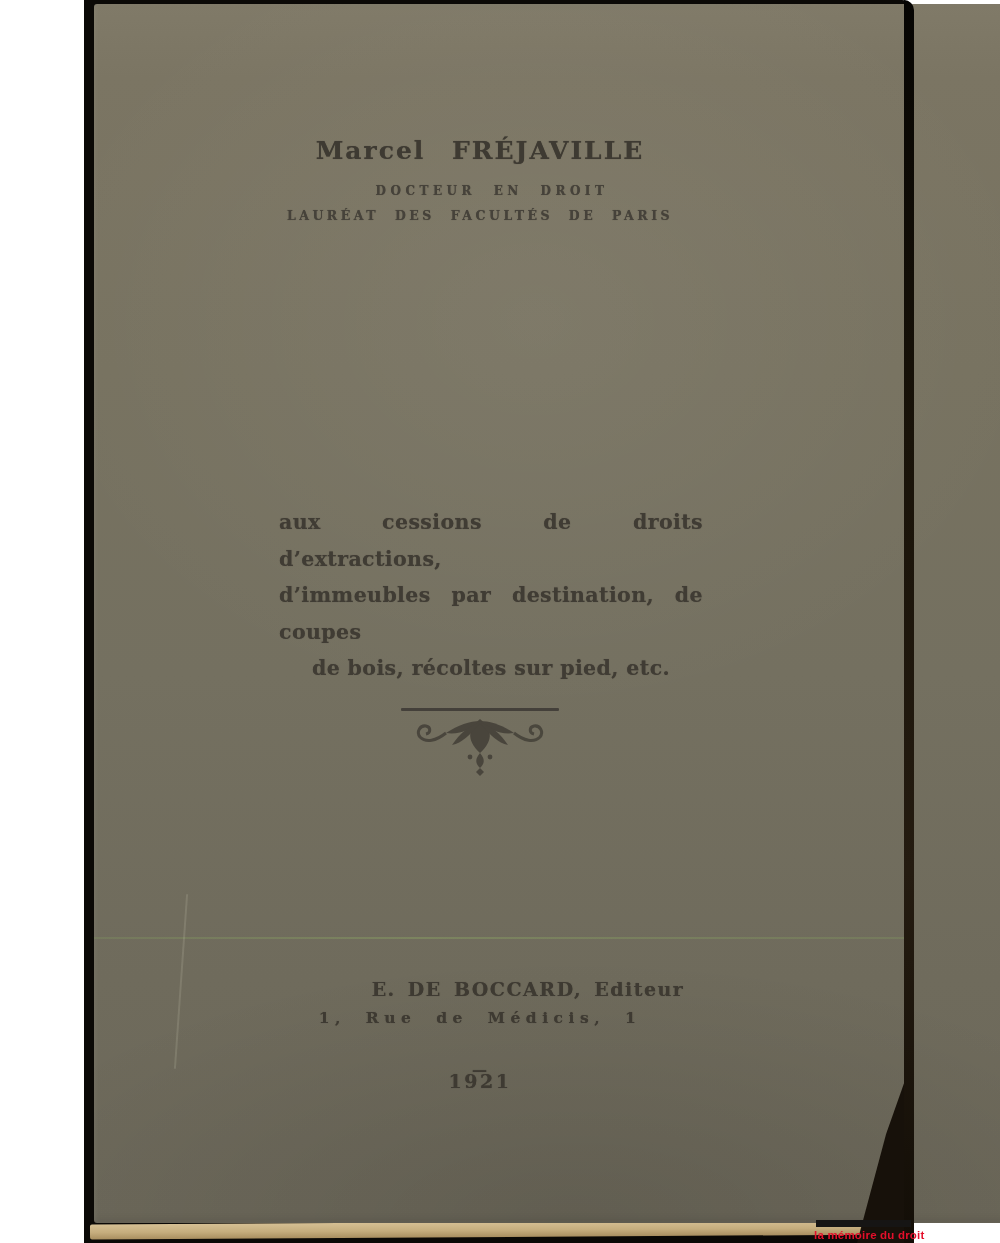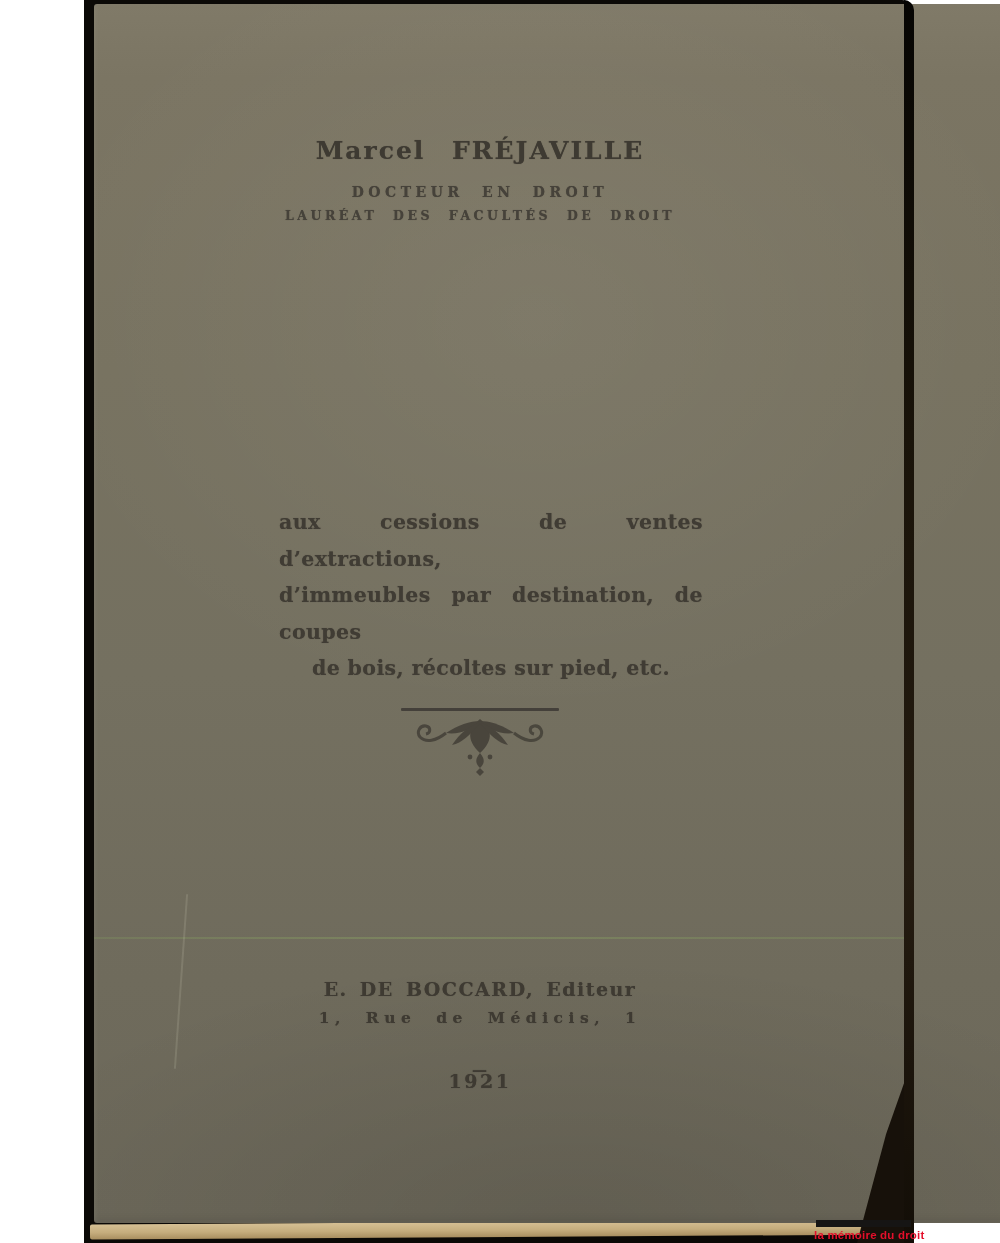--- a/index.html
+++ b/index.html
@@ -55,21 +55,21 @@
   }
 
   
   .ink{color:#3e3a32;text-shadow:0 0 0.7px rgba(62,58,50,0.75);}
   .centered{position:absolute;left:0;width:772px;text-align:center;}
 
   .author-name{
     top:132px;font-size:25px;font-weight:bold;letter-spacing:2px;word-spacing:16px;
   }
   .credential-1{
-    top:180px;font-size:14px;font-weight:bold;letter-spacing:4.5px;word-spacing:9px;color:#46423a;
+    top:180px;font-size:12px;font-weight:bold;letter-spacing:4.5px;word-spacing:9px;color:#46423a;padding-left:12px;
   }
   .credential-2{
     top:204px;font-size:12.5px;font-weight:bold;letter-spacing:3.5px;word-spacing:8px;color:#46423a;
   }
 
   .main-title{top:396px;height:68px;}
   .main-title .title-inner{
     display:inline-block;white-space:nowrap;
     font-family:"Liberation Sans", sans-serif;font-weight:bold;font-size:52px;
     transform:scale(0.67,1.04);transform-origin:50% 50%;
@@ -85,21 +85,21 @@
   }
   .para-line{text-align:justify;text-align-last:justify;}
   .para-line.last{text-align:right;text-align-last:center;}
 
   .ornament{top:704px;}
   .ornament .rule{
     width:158px;height:3px;margin:0 auto;background:#44403a;border-radius:1px;
   }
   .ornament svg{display:block;margin:2px auto 0;}
 
-  .pub-name{top:974px;font-size:19px;font-weight:bold;letter-spacing:1.5px;word-spacing:4px;}
+  .pub-name{top:974px;font-size:19px;font-weight:bold;letter-spacing:1.5px;word-spacing:4px;margin-left:48px;}
   .pub-address{top:1004px;font-size:15.5px;font-weight:bold;letter-spacing:5.5px;word-spacing:9px;}
   .pub-city{top:1031px;font-size:20px;font-weight:bold;letter-spacing:2px;}
   .pub-city sup{font-size:11px;vertical-align:8px;}
   .pub-dash{top:1057px;font-size:15px;font-weight:bold;letter-spacing:1px;}
   .pub-year{top:1066px;font-size:19px;font-weight:bold;letter-spacing:2.5px;}
 
   
   .mdd-logo{
     position:absolute;left:813px;top:1168px;width:102px;height:75px;
     font-family:"Liberation Sans", sans-serif;
@@ -127,25 +127,25 @@
 
   <div class="book">
     <div class="page-edge"></div>
 
     <div class="cover">
       <div class="crease"></div>
       <div class="scratch"></div>
 
       <div class="centered ink author-name">Marcel FRÉJAVILLE</div>
       <div class="centered ink credential-1">DOCTEUR EN DROIT</div>
-      <div class="centered ink credential-2">LAURÉAT DES FACULTÉS DE DROIT</div>
+      <div class="centered ink credential-2">LAURÉAT DES FACULTÉS DE PARIS</div>
 
 
       <div class="subtitle">
-        <div class="para-line">aux cessions de ventes d’extractions,</div>
+        <div class="para-line">aux cessions de droits d’extractions,</div>
         <div class="para-line">d’immeubles par destination, de coupes</div>
         <div class="para-line last">de bois, récoltes sur pied, etc.</div>
       </div>
 
       <div class="centered ornament">
         <div class="rule"></div>
         <svg width="160" height="64" viewBox="0 0 160 64">
           <g fill="#46423a" stroke="none" opacity="0.92">
             <path d="M80,6 C91,15 95,26 80,40 C65,26 69,15 80,6 Z"></path>
             <path d="M80,8 C72,16 60,22 46,20 C58,12 70,8 80,8 Z"></path>

